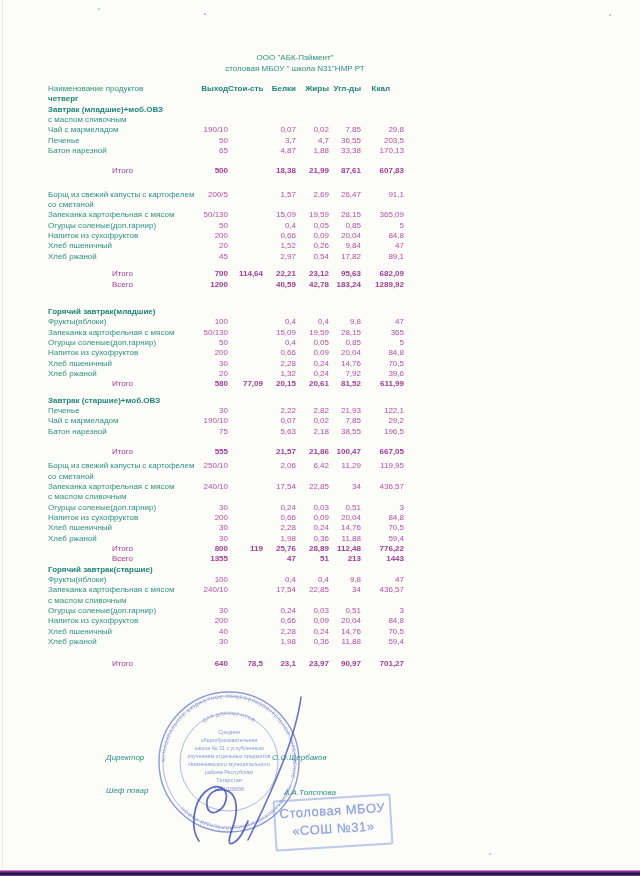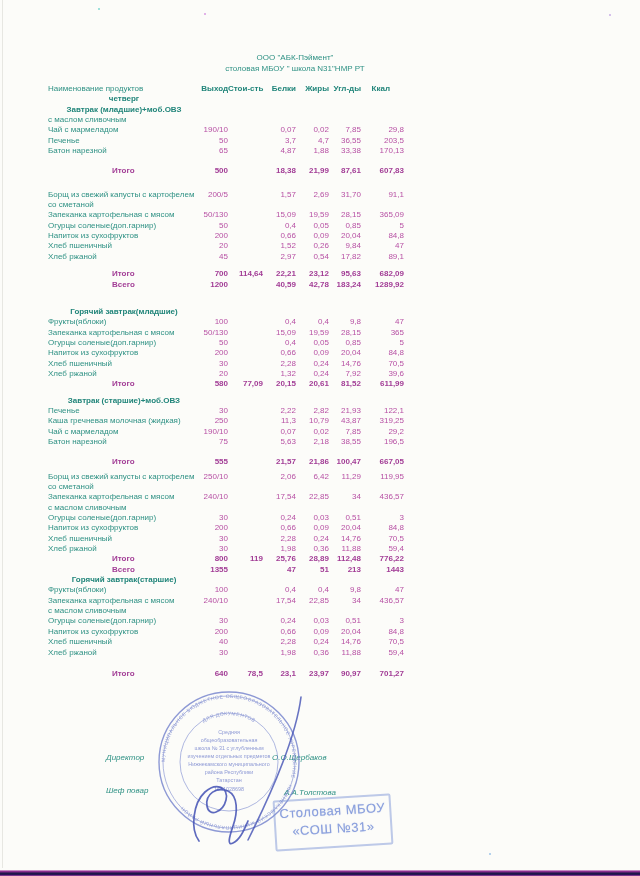--- a/index.html
+++ b/index.html
@@ -13,22 +13,22 @@
   .doc-header{position:absolute;top:52px;left:130px;width:330px;text-align:center;
     font-size:8px;line-height:11px;color:#2e9184;}
   
   .menu{position:absolute;left:48px;top:84px;width:362px;font-size:8px;line-height:10.35px;color:#2e9184;}
   .row{display:flex;white-space:nowrap;height:10.35px;}
   .c-name{width:152px;flex:none;}
   .num{flex:none;text-align:right;color:#b750a4;}
   .c-out{width:28px;}.c-cost{width:35px;}.c-prot{width:33px;}.c-fat{width:33px;}.c-carb{width:32px;}.c-kcal{width:43px;}
   .colhdr .num{color:#21857a;font-weight:700;}
   .colhdr .c-kcal{padding-right:14px;width:29px;}
-  .day .c-name, .section-title .c-name{font-weight:700;color:#21857a;text-align:center;}
-  .total .c-name{padding-left:64px;width:88px;font-weight:700;color:#a23d96;}
+  .day .c-name, .section-title .c-name{font-weight:700;color:#21857a;}
+  .total .c-name{padding-left:64px;width:88px;font-weight:400;color:#a23d96;}
   .total .num{font-weight:700;color:#a23d96;}
   
   .sig-label, .sig-name{position:absolute;font-size:8px;color:#2e9184;font-style:italic;}
   
   .round-stamp{position:absolute;left:148px;top:688px;opacity:.78;}
   .round-stamp text{fill:#6f7ecb;font-family:"Liberation Sans",sans-serif;}
   .round-stamp .ring-text{font-size:5px;letter-spacing:.6px;}
   .round-stamp .arc-text{font-size:5px;letter-spacing:.5px;}
   .round-stamp .mid{font-size:5.4px;text-anchor:middle;}
   .signature-layer{position:absolute;left:0;top:0;pointer-events:none;}
@@ -115,21 +115,21 @@
           <span class="num c-kcal">607,83</span>
         </div>
       </div>
       <div style="margin-top: 13px;">
         <div class="row item">
           <span class="c-name">Борщ из свежий капусты с картофелем</span>
           <span class="num c-out">200/5</span>
           <span class="num c-cost"></span>
           <span class="num c-prot">1,57</span>
           <span class="num c-fat">2,69</span>
-          <span class="num c-carb">31,70</span>
+          <span class="num c-carb">26,47</span>
           <span class="num c-kcal">91,1</span>
         </div>
         <div class="row item cont">
           <span class="c-name">со сметаной</span>
         </div>
         <div class="row item">
           <span class="c-name">Запеканка картофельная с мясом</span>
           <span class="num c-out">50/130</span>
           <span class="num c-cost"></span>
           <span class="num c-prot">15,09</span>
@@ -265,29 +265,20 @@
           <span class="c-name">Завтрак (старшие)+моб.ОВЗ</span>
         </div>
         <div class="row item">
           <span class="c-name">Печенье</span>
           <span class="num c-out">30</span>
           <span class="num c-cost"></span>
           <span class="num c-prot">2,22</span>
           <span class="num c-fat">2,82</span>
           <span class="num c-carb">21,93</span>
           <span class="num c-kcal">122,1</span>
-        </div>
-        <div class="row item">
-          <span class="c-name">Каша гречневая молочная (жидкая)</span>
-          <span class="num c-out">250</span>
-          <span class="num c-cost"></span>
-          <span class="num c-prot">11,3</span>
-          <span class="num c-fat">10,79</span>
-          <span class="num c-carb">43,87</span>
-          <span class="num c-kcal">319,25</span>
         </div>
         <div class="row item">
           <span class="c-name">Чай с мармеладом</span>
           <span class="num c-out">190/10</span>
           <span class="num c-cost"></span>
           <span class="num c-prot">0,07</span>
           <span class="num c-fat">0,02</span>
           <span class="num c-carb">7,85</span>
           <span class="num c-kcal">29,2</span>
         </div>

